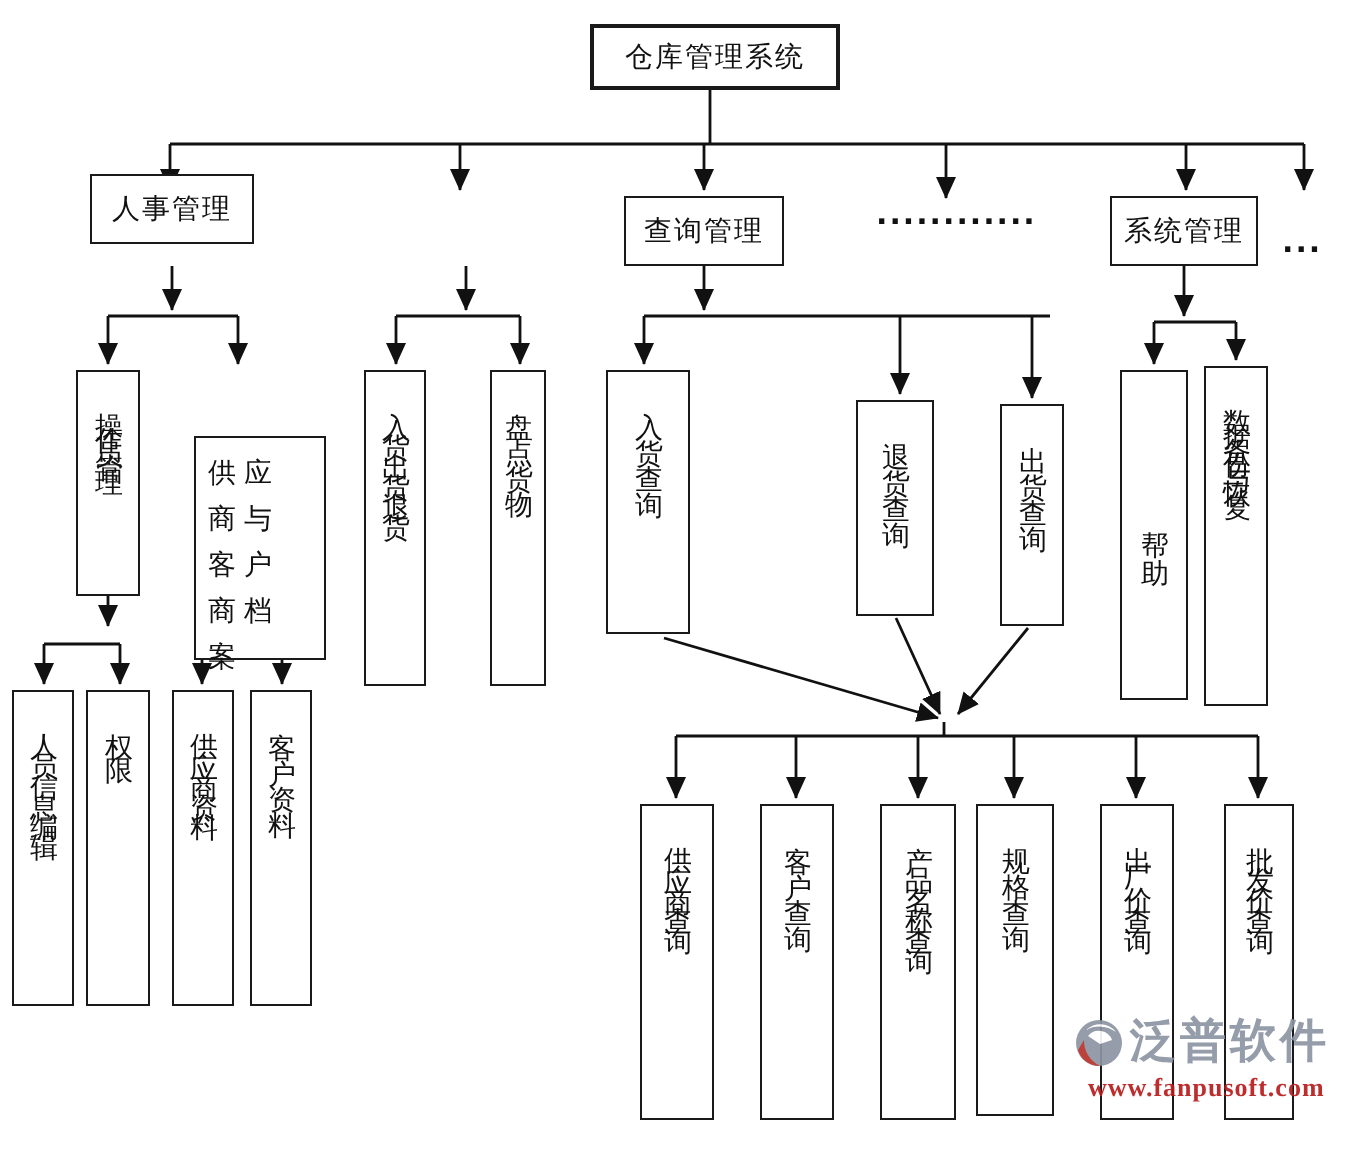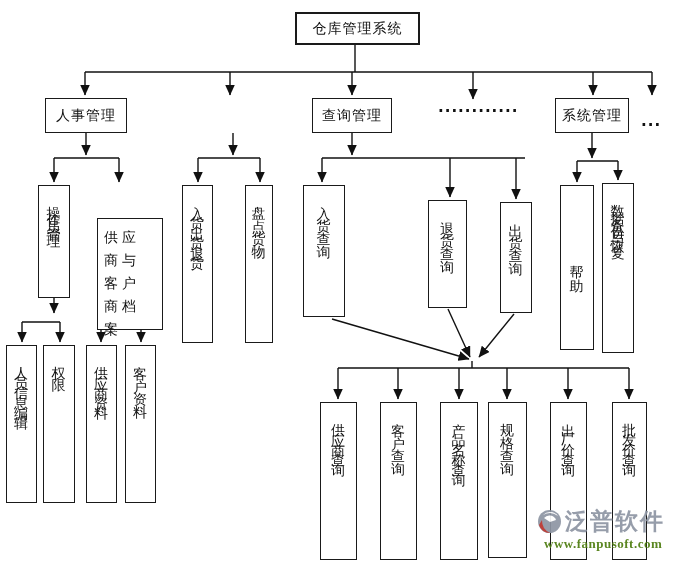--- a/index.html
+++ b/index.html
@@ -25,21 +25,21 @@
   .vbox.ls-sm > span { letter-spacing:7px; }
   .vbox.ls-lg > span { letter-spacing:13px; }
   .vbox.v-center { align-items:center; }
   .vbox.v-center > span { padding-top:0; letter-spacing:14px; }
   
   .hwrap { align-items:flex-start; justify-content:flex-start; }
   .hwrap > span { padding:7px 6px; letter-spacing:4px; line-height:1.65; }
 
   
   #n-root      { left:295px; top:12px;  width:125px; height:33px; }
-  #n-renshi    { left:45px;  top:98px;  width:82px;  height:35px; }
+  #n-renshi    { left:45px;  top:87px;  width:82px;  height:35px; }
   #n-cangku    { left:177px; top:98px;  width:87px;  height:35px; }
   #n-chaxun    { left:312px; top:98px;  width:80px;  height:35px; }
   #n-xitong    { left:555px; top:98px;  width:74px;  height:35px; }
   #n-caozuoyuan{ left:38px;  top:185px; width:32px;  height:113px; }
   #n-dangan    { left:97px;  top:186px; width:66px;  height:112px;margin-top:32px; }
   #n-rcht      { left:182px; top:185px; width:31px;  height:158px; }
   #n-pandian   { left:245px; top:185px; width:28px;  height:158px; }
   #n-rhcx      { left:303px; top:185px; width:42px;  height:132px; }
   #n-thcx      { left:428px; top:200px; width:39px;  height:108px; }
   #n-chcx      { left:500px; top:202px; width:32px;  height:111px; }
@@ -67,21 +67,21 @@
     position:absolute; left:536px; top:508px; z-index:3;
     display:flex; flex-direction:column; line-height:1; opacity:0.92;
   }
   .wm-row { display:flex; align-items:center; }
   .wm-brand {
     font-size:23px; font-weight:bold; color:#8e95a3;
     letter-spacing:2px; margin-left:2px;
   }
   .wm-url {
     font-family:"Liberation Serif", serif; font-weight:bold;
-    font-size:13px; color:#4d7c0f; margin-top:2px; margin-left:8px;
+    font-size:13px; color:#b91c1c; margin-top:2px; margin-left:8px;
     letter-spacing:0.5px;
   }
 </style>
 </head>
 <body>
 
 <div class="stage">
 
   <svg class="wires" width="677" height="585">
     <defs>

